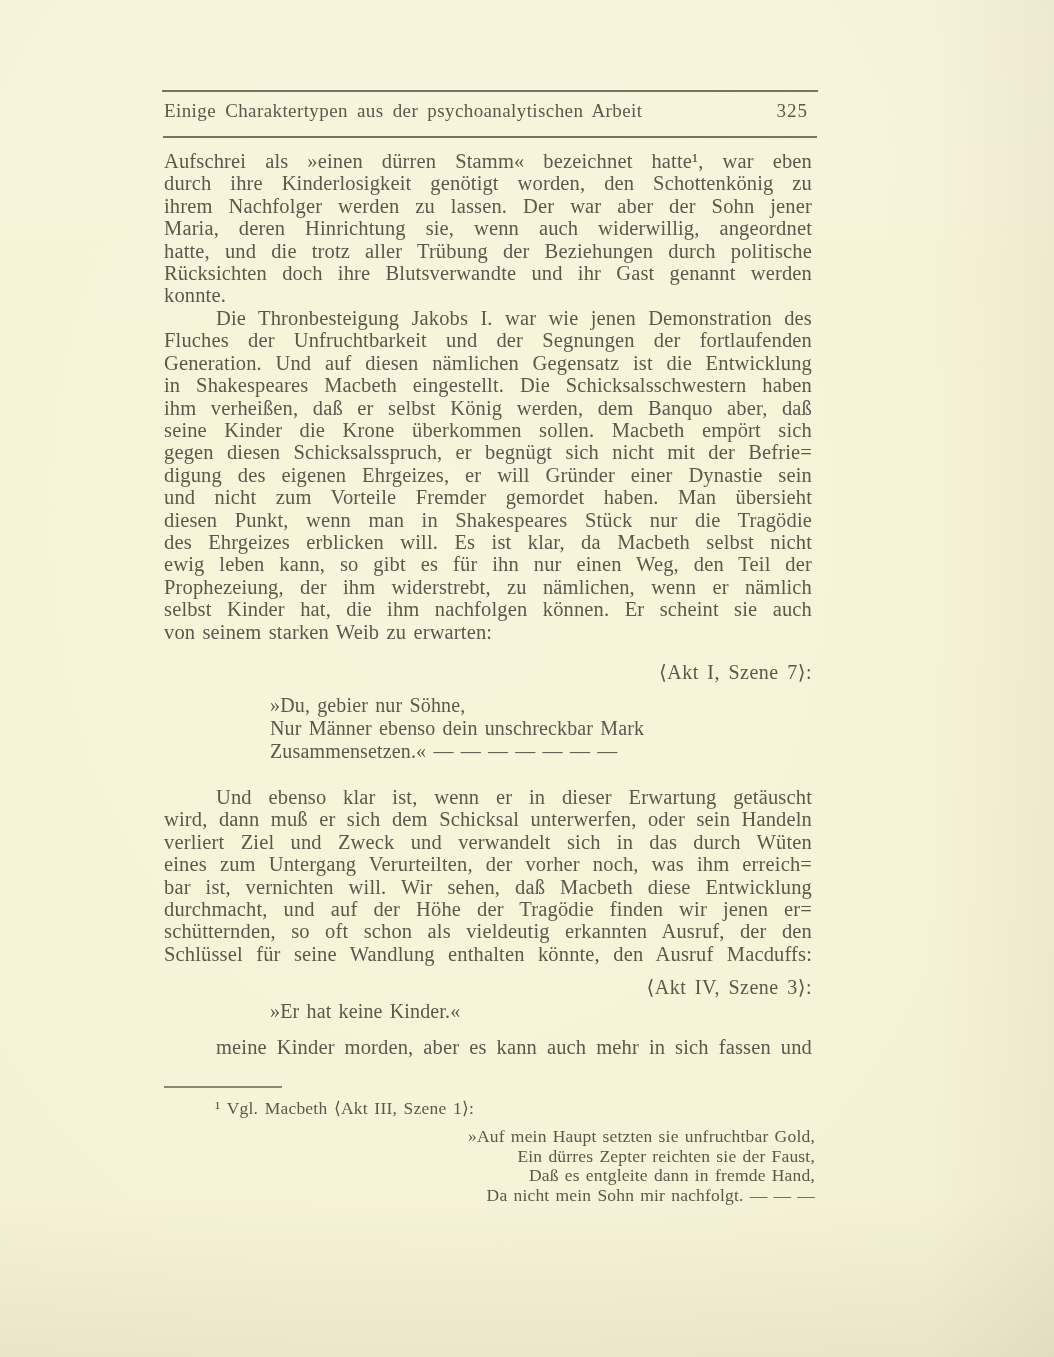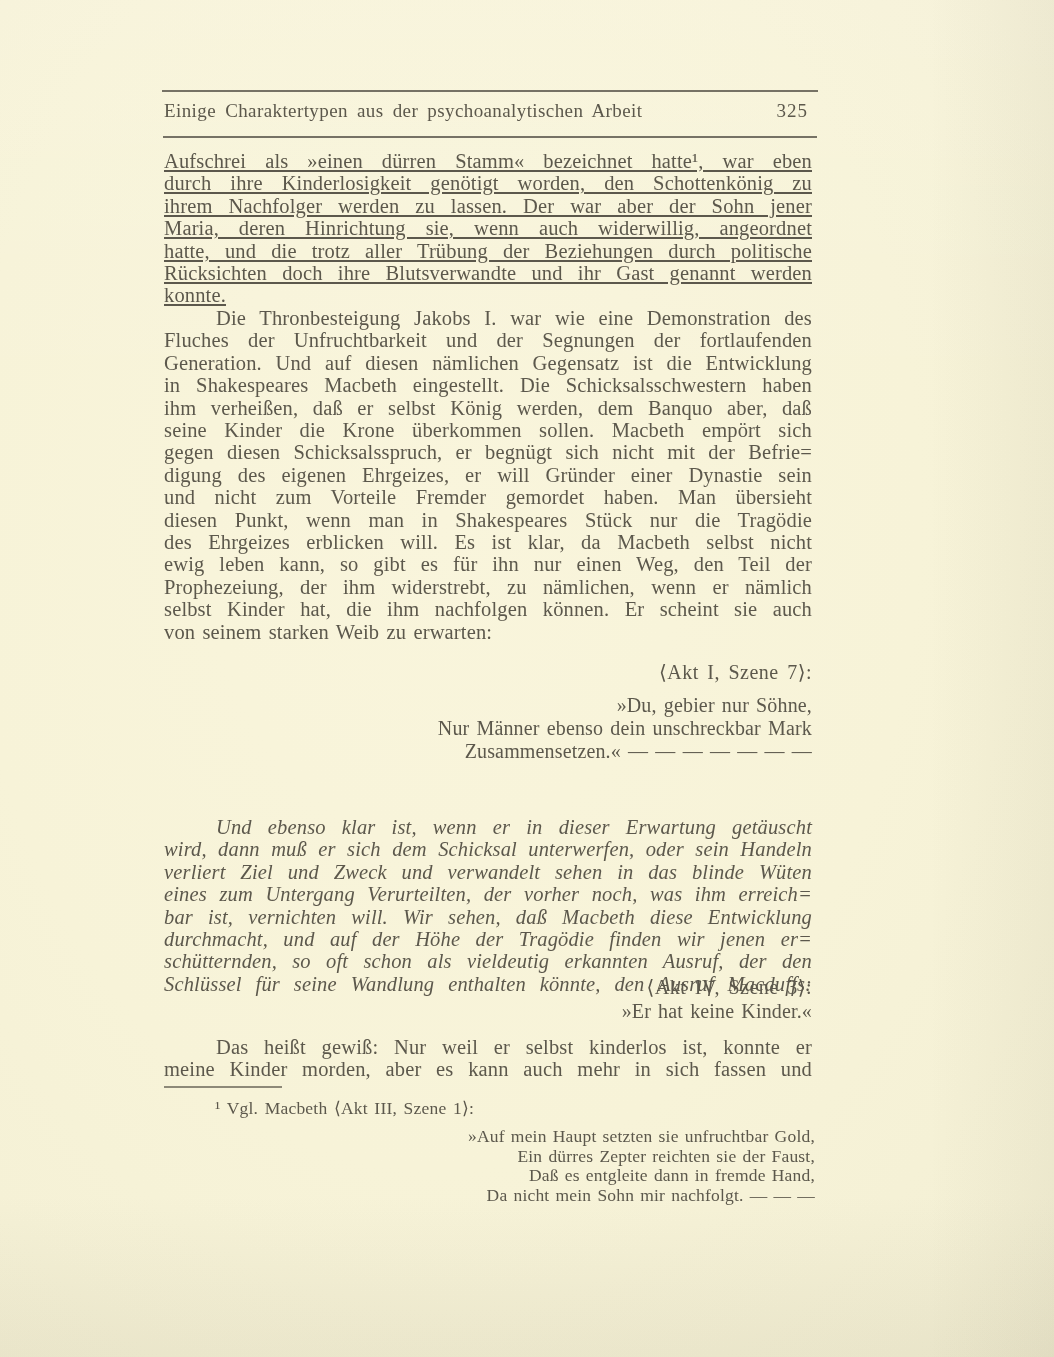--- a/index.html
+++ b/index.html
@@ -25,35 +25,35 @@
   }
   .htitle{display:block;text-align:left;}
   .pagenum{position:absolute;right:4px;top:0;letter-spacing:1px;}
   .para{
     position:absolute;left:164px;width:648px;
     font-size:20.5px;line-height:22.4px;letter-spacing:0.15px;word-spacing:2px;
   }
   .para .line{text-align:justify;text-align-last:justify;white-space:normal;}
   .para.endleft .line:last-child{text-align-last:left;}
   .para.indent .line:first-child{text-indent:52px;}
-  #p1{top:150px;text-decoration:underline;}
+  #p1{top:150px;}
   #p2{top:307px;}
-  #p3{top:816px;font-style:italic;}
+  #p3{top:786px;}
   #p4{top:1036px;}
   .stage{
     position:absolute;left:164px;width:648px;text-align:right;
     font-size:20px;letter-spacing:0.5px;word-spacing:3px;
   }
   #stage1{top:660px;}
   #stage2{top:965px;margin-top:10px;}
   .verse{
     position:absolute;left:270px;width:542px;
     font-size:20px;line-height:22.8px;letter-spacing:0.15px;word-spacing:2px;
   }
-  .verse .line{text-align:right;}
+  .verse .line{text-align:left;}
   #quote1{top:694px;}
   #quote2{top:1000px;}
   #fn-rule{left:164px;top:1086px;width:118px;height:2px;opacity:0.7;}
   .fn-ref{
     position:absolute;left:164px;top:1098px;width:648px;
     font-size:17.5px;letter-spacing:0.2px;word-spacing:2px;font-family:Liberation Serif, serif;
   }
   .fn-ref .line{padding-left:51px;}
   .fn-verse{
     position:absolute;left:295px;top:1127px;width:520px;
@@ -79,21 +79,21 @@
       <div class="line">Aufschrei als »einen dürren Stamm« bezeichnet hatte¹, war eben</div>
       <div class="line">durch ihre Kinderlosigkeit genötigt worden, den Schottenkönig zu</div>
       <div class="line">ihrem Nachfolger werden zu lassen. Der war aber der Sohn jener</div>
       <div class="line">Maria, deren Hinrichtung sie, wenn auch widerwillig, angeordnet</div>
       <div class="line">hatte, und die trotz aller Trübung der Beziehungen durch politische</div>
       <div class="line">Rücksichten doch ihre Blutsverwandte und ihr Gast genannt werden</div>
       <div class="line">konnte.</div>
     </div>
 
   <div id="p2" class="para endleft indent">
-      <div class="line">Die Thronbesteigung Jakobs I. war wie eine Demonstration des</div>
+      <div class="line">Die Thronbesteigung Jakobs I. war wie jenen Demonstration des</div>
       <div class="line">Fluches der Unfruchtbarkeit und der Segnungen der fortlaufenden</div>
       <div class="line">Generation. Und auf diesen nämlichen Gegensatz ist die Entwicklung</div>
       <div class="line">in Shakespeares Macbeth eingestellt. Die Schicksalsschwestern haben</div>
       <div class="line">ihm verheißen, daß er selbst König werden, dem Banquo aber, daß</div>
       <div class="line">seine Kinder die Krone überkommen sollen. Macbeth empört sich</div>
       <div class="line">gegen diesen Schicksalsspruch, er begnügt sich nicht mit der Befrie=</div>
       <div class="line">digung des eigenen Ehrgeizes, er will Gründer einer Dynastie sein</div>
       <div class="line">und nicht zum Vorteile Fremder gemordet haben. Man übersieht</div>
       <div class="line">diesen Punkt, wenn man in Shakespeares Stück nur die Tragödie</div>
       <div class="line">des Ehrgeizes erblicken will. Es ist klar, da Macbeth selbst nicht</div>
@@ -107,36 +107,35 @@
 
   <div id="quote1" class="verse">
       <div class="line">»Du, gebier nur Söhne,</div>
       <div class="line">Nur Männer ebenso dein unschreckbar Mark</div>
       <div class="line">Zusammensetzen.« — — — — — — —</div>
     </div>
 
   <div id="p3" class="para indent">
       <div class="line">Und ebenso klar ist, wenn er in dieser Erwartung getäuscht</div>
       <div class="line">wird, dann muß er sich dem Schicksal unterwerfen, oder sein Handeln</div>
-      <div class="line">verliert Ziel und Zweck und verwandelt sehen in das blinde Wüten</div>
+      <div class="line">verliert Ziel und Zweck und verwandelt sich in das durch Wüten</div>
       <div class="line">eines zum Untergang Verurteilten, der vorher noch, was ihm erreich=</div>
       <div class="line">bar ist, vernichten will. Wir sehen, daß Macbeth diese Entwicklung</div>
       <div class="line">durchmacht, und auf der Höhe der Tragödie finden wir jenen er=</div>
       <div class="line">schütternden, so oft schon als vieldeutig erkannten Ausruf, der den</div>
       <div class="line">Schlüssel für seine Wandlung enthalten könnte, den Ausruf Macduffs:</div>
     </div>
 
   <div id="stage2" class="stage">⟨Akt IV, Szene 3⟩:</div>
 
   <div id="quote2" class="verse">
       <div class="line">»Er hat keine Kinder.«</div>
     </div>
 
   <div id="p4" class="para indent">
-      <div class="line">Das heißt gewiß: Nur weil er selbst kinderlos ist, konnte er</div>
       <div class="line">meine Kinder morden, aber es kann auch mehr in sich fassen und</div>
     </div>
 
   <div id="fn-rule" class="rule"></div>
 
   <div class="fn-ref">
       <div class="line">¹ Vgl. Macbeth ⟨Akt III, Szene 1⟩:</div>
     </div>
 
   <div class="fn-verse">

